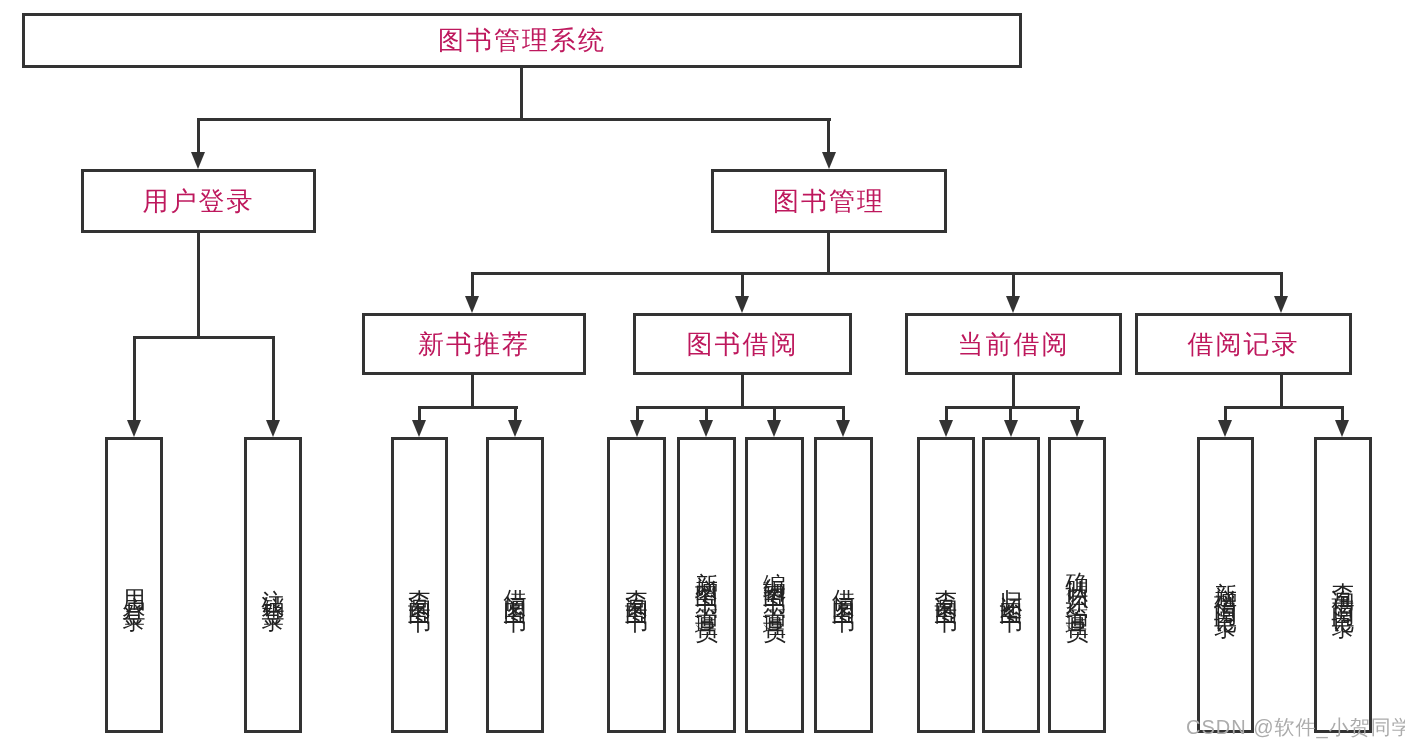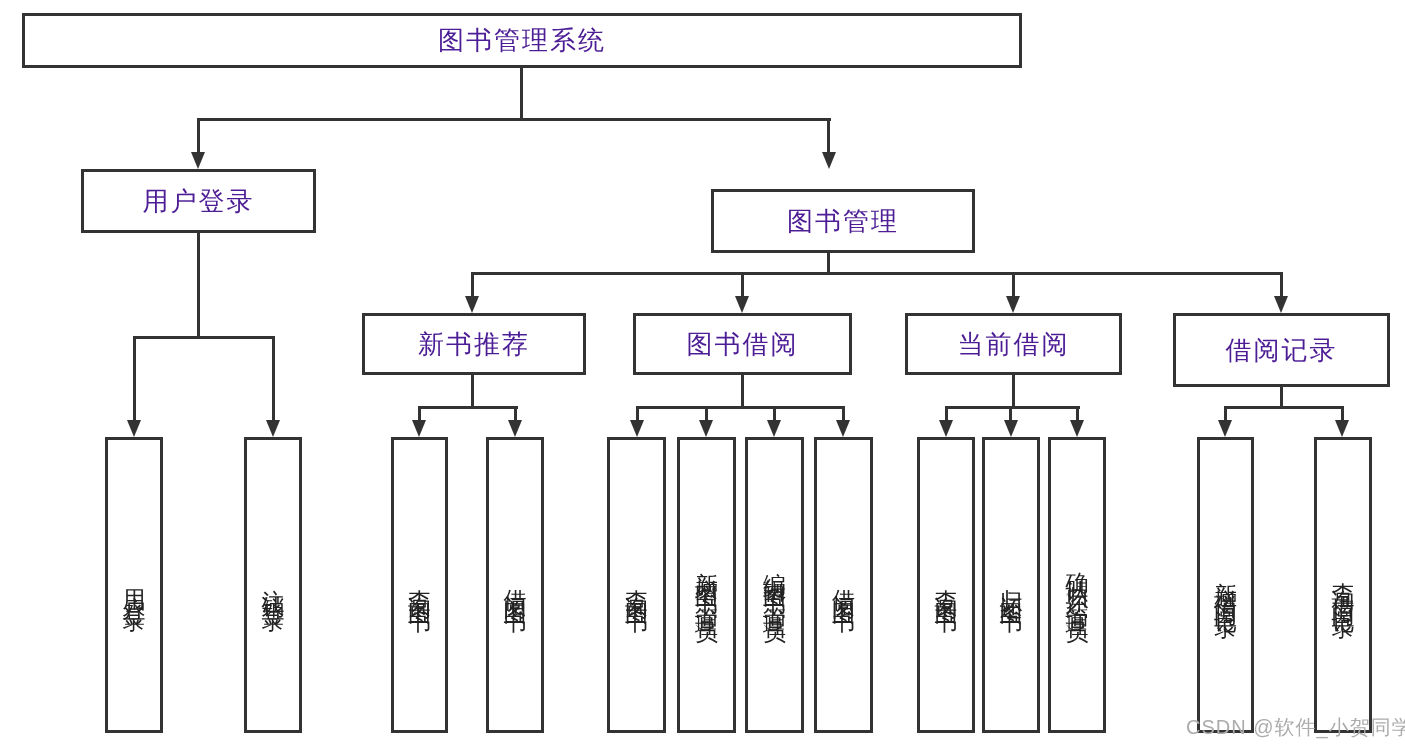--- a/index.html
+++ b/index.html
@@ -16,21 +16,21 @@
     font-family: "Liberation Sans", "DejaVu Sans", sans-serif;
   }
   .box {
     position: absolute;
     box-sizing: border-box;
     border: 3px solid #333333;
     background: #ffffff;
     display: flex;
     align-items: center;
     justify-content: center;
-    color: #4c1d95;
+    color: #be185d;
     font-size: 26px;
     letter-spacing: 2px;
     white-space: nowrap;
     z-index: 2;
   }
   .vbox {
     position: absolute;
     box-sizing: border-box;
     top: 437px;
     height: 296px;
@@ -88,34 +88,34 @@
 
 <div class="canvas">
 
   <div class="box" style="left:22px; top:13px; width:1000px; height:55px;">
     <span>图书管理系统</span>
   </div>
 
   <div class="box" style="left:81px; top:169px; width:235px; height:64px;">
     <span>用户登录</span>
   </div>
-  <div class="box" style="left:711px; top:169px; width:264px; height:64px;margin-top:20px;">
+  <div class="box" style="left:711px; top:169px; width:236px; height:64px;">
     <span>图书管理</span>
   </div>
 
   <div class="box" style="left:633px; top:313px; width:219px; height:62px;">
     <span>图书借阅</span>
   </div>
   <div class="box" style="left:362px; top:313px; width:224px; height:62px;">
     <span>新书推荐</span>
   </div>
   <div class="box" style="left:905px; top:313px; width:217px; height:62px;">
     <span>当前借阅</span>
   </div>
-  <div class="box" style="left:1173px; top:313px; width:217px; height:74px;">
+  <div class="box" style="left:1135px; top:313px; width:217px; height:62px;">
     <span>借阅记录</span>
   </div>
 
   <div class="vbox" style="left:105px;">
     <span>用户登录</span>
   </div>
   <div class="vbox" style="left:244px;">
     <span>注销登录</span>
   </div>
 

